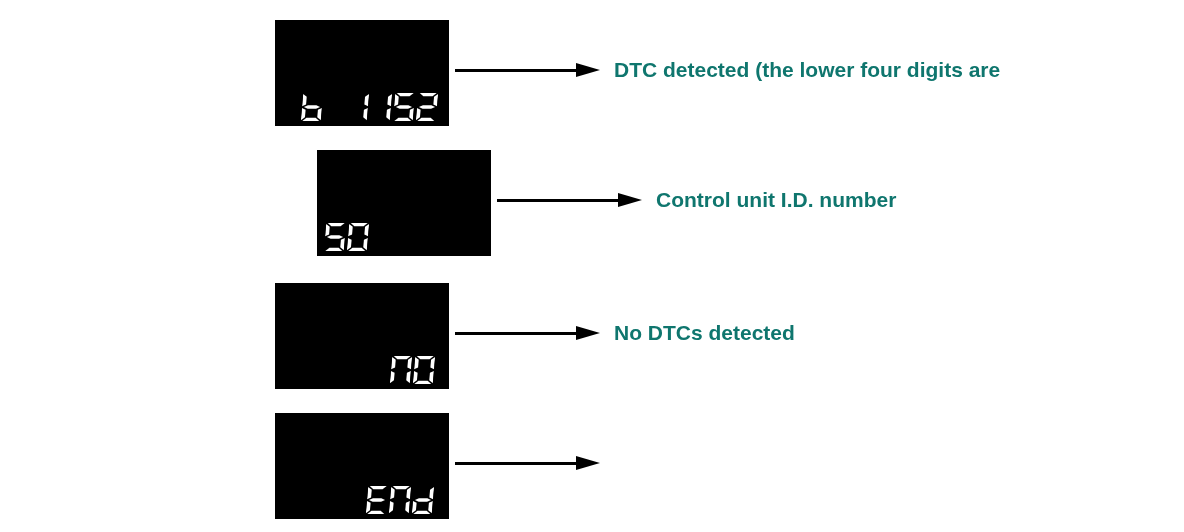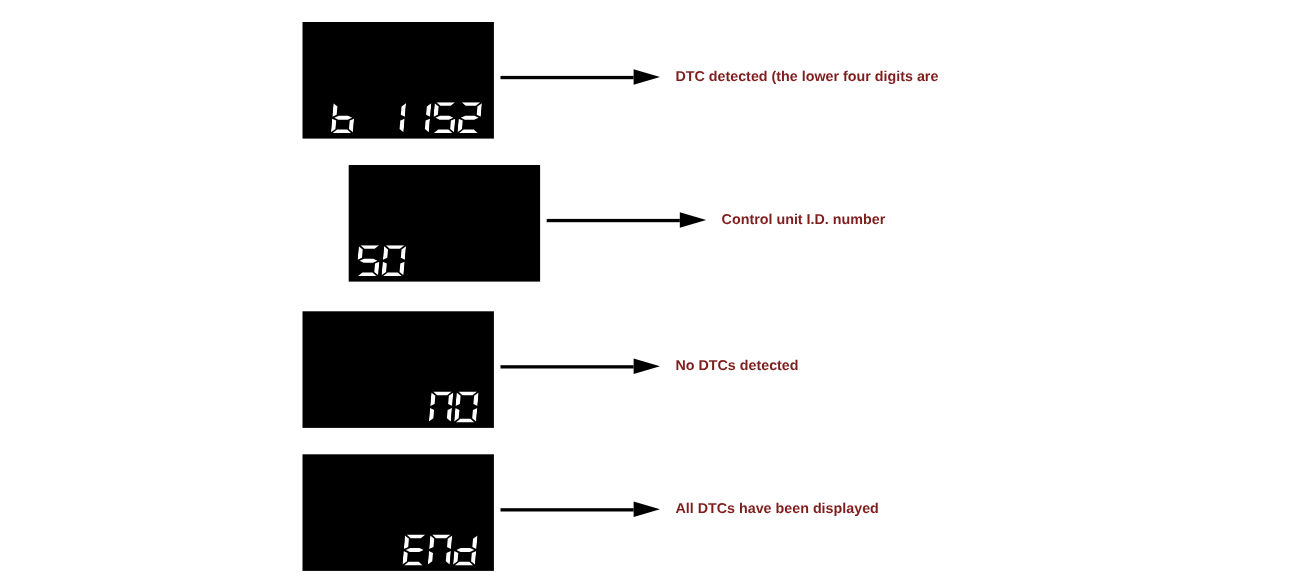--- a/index.html
+++ b/index.html
@@ -70,24 +70,24 @@
     border-left: 24px solid #000000;
     border-top: 7px solid transparent;
     border-bottom: 7px solid transparent;
   }
 
   .label {
     position: absolute;
     left: 614px;
     top: 50px;
     transform: translateY(-50%);
-    font-size: 13px;
+    font-size: 21px;
     font-weight: bold;
     line-height: 16.5px;
-    color: #7f1d1d;
+    color: #0f766e;
     white-space: nowrap;
   }
 </style>
 </head>
 <body>
 
 <div class="diagram">
 
   <div class="row">
     <div class="panel" style="background: rgb(0, 0, 0);">
@@ -216,19 +216,15 @@
             <polygon points="4,96 48,96 38,85 14,85" fill="#ffffff"></polygon>
             <polygon points="0,51 10,57 10,83 0,93" fill="#ffffff"></polygon>
             <polygon points="5,48 15,42 37,42 47,48 37,54 15,54" fill="#ffffff"></polygon>
           </svg>
         </div>
     </div>
     <div class="arrow">
       <div class="arrow-line" style="background: rgb(0, 0, 0);"></div>
       <div class="arrow-head" style="border-left-color: rgb(0, 0, 0);"></div>
     </div>
-    <div class="label">
-      <div>All DTCs have been displayed</div>
-      <div></div>
-    </div>
   </div>
 
 </div>
 
 </body></html>

